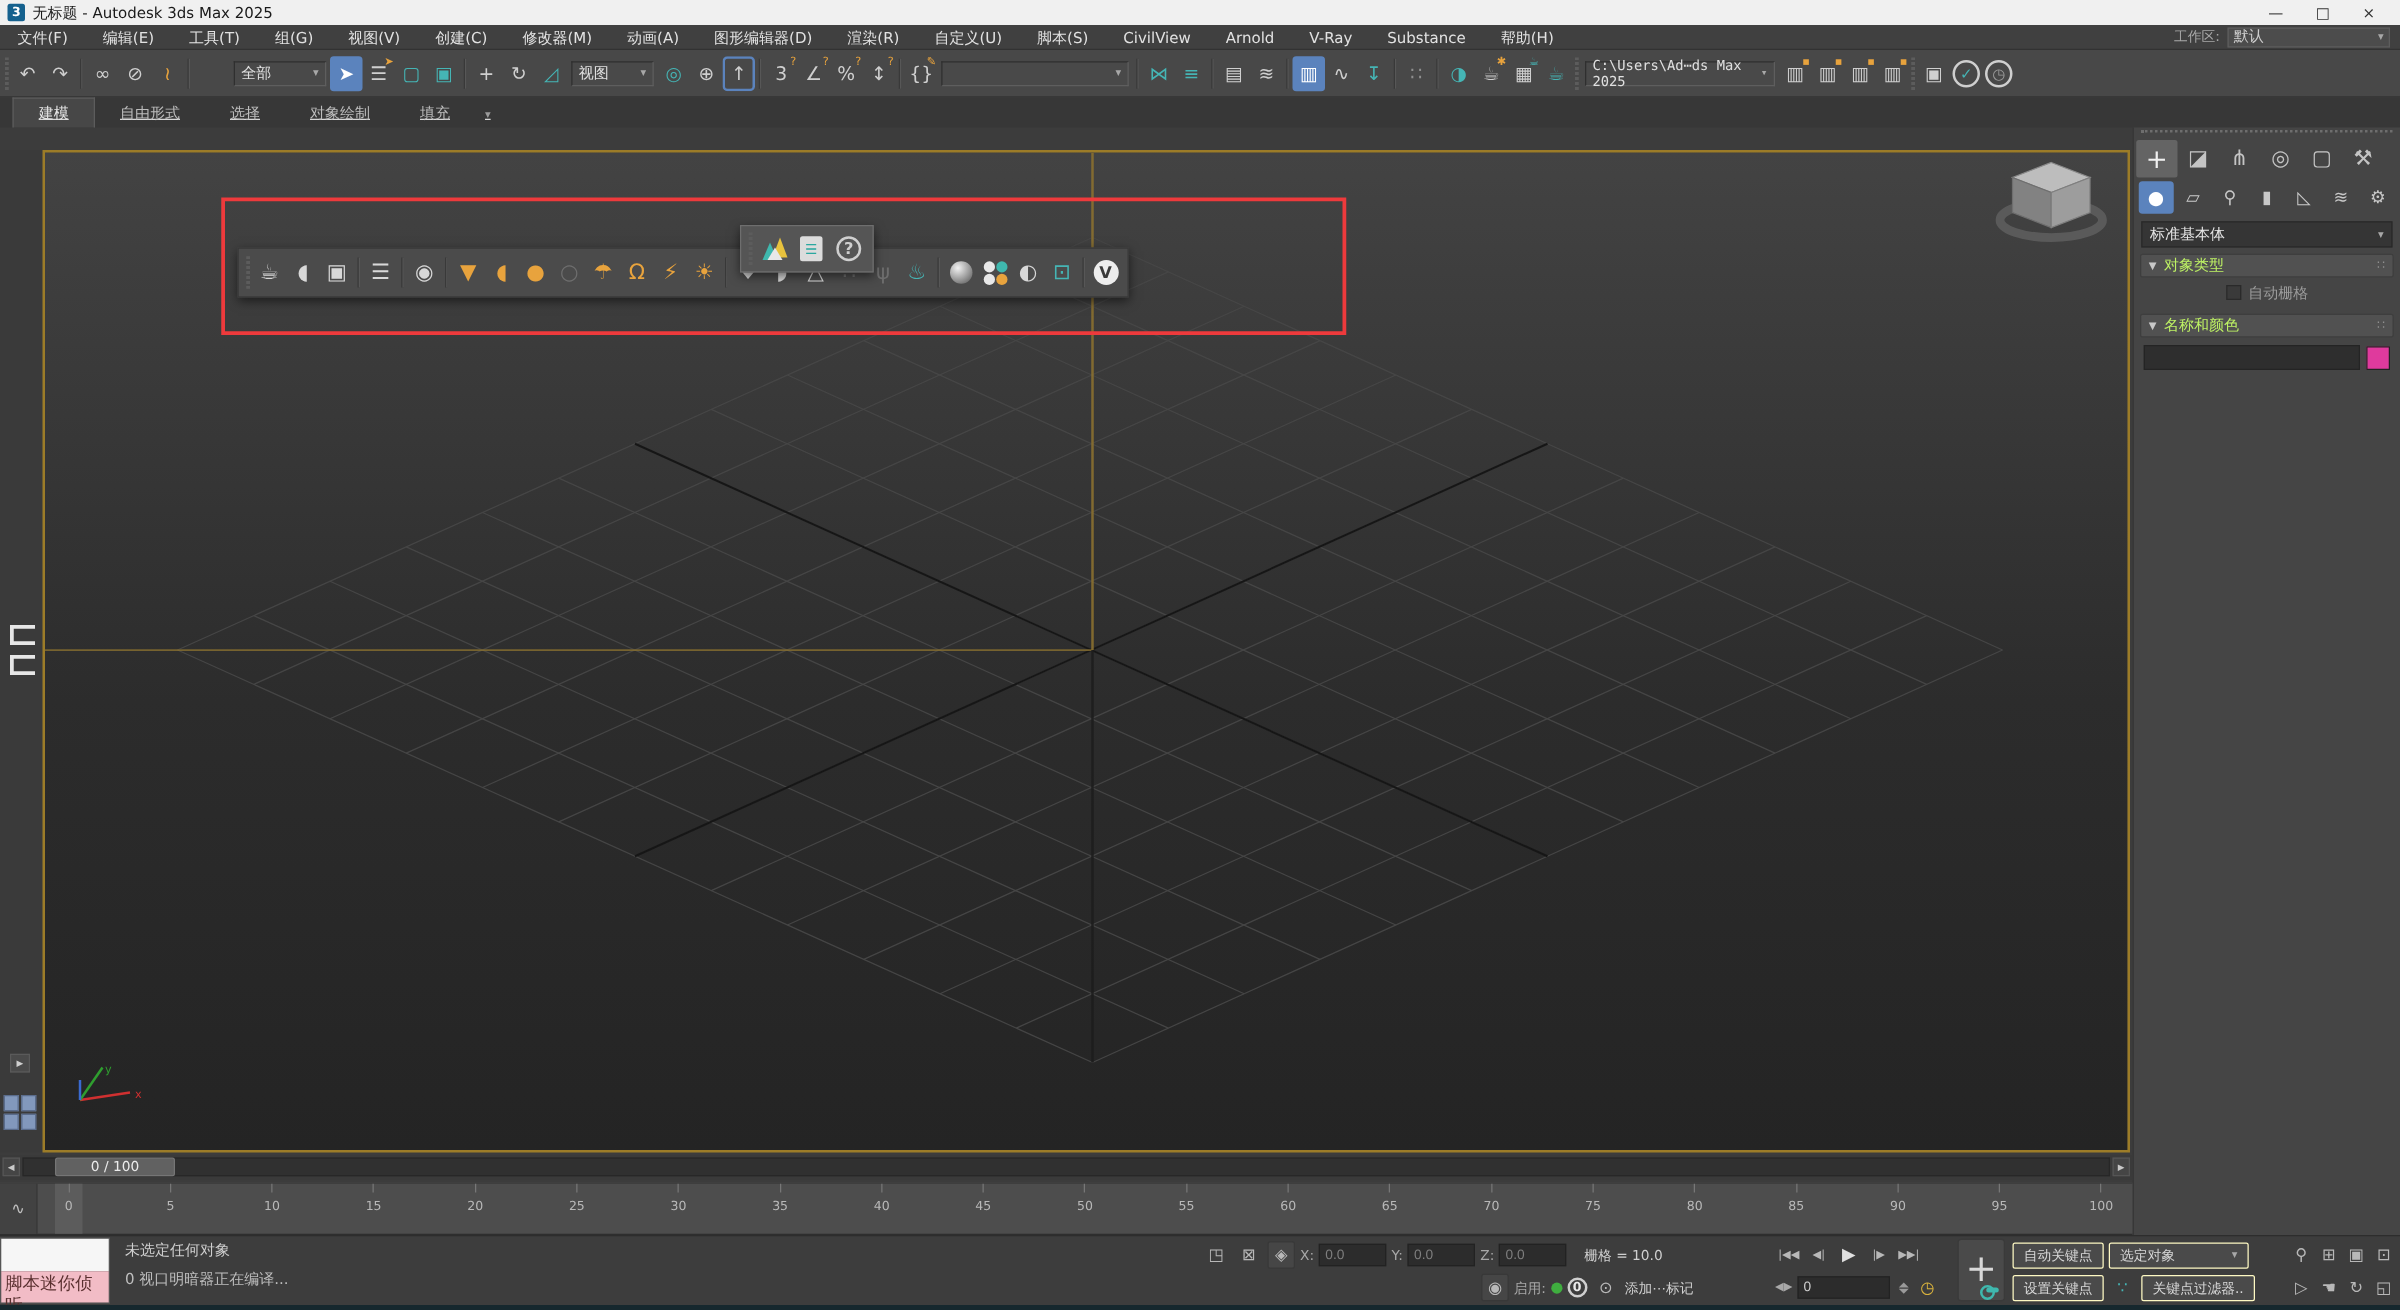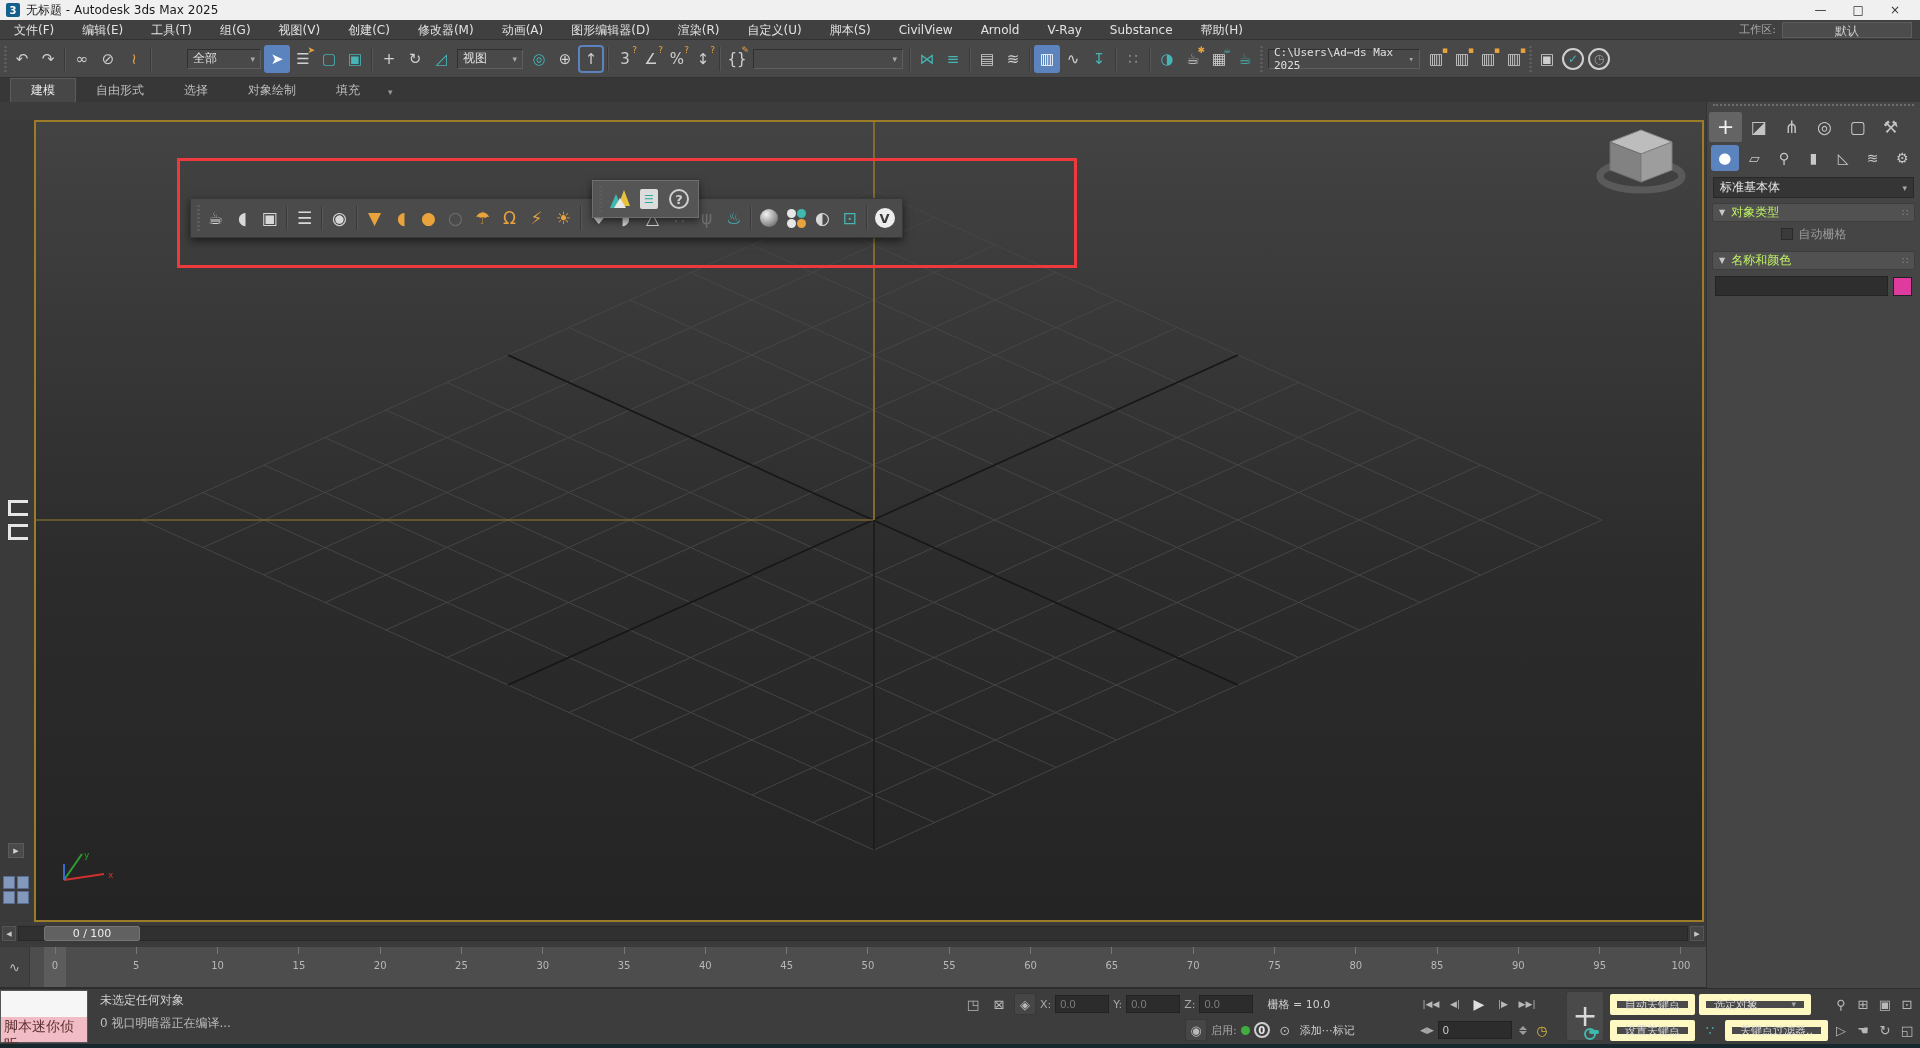--- a/index.html
+++ b/index.html
@@ -16,42 +16,42 @@
   #wintitle { font-size:12px; }
   #winctrls { margin-left:auto; display:flex; gap:26px; padding-right:14px; color:#333; font-size:12px; }
   #winctrls span { cursor:default; }
 
   
   #menubar { left:0; top:20px; width:1920px; height:20px; background:#404040; border-bottom:1px solid #323232;
     display:flex; align-items:center; }
   #menubar .mitem { padding:0 14px; color:#e2e2e2; line-height:20px; }
   #wsarea { margin-left:auto; display:flex; align-items:center; gap:6px; padding-right:8px; }
   #wscombo { width:130px; height:16px; background:#4c4c4c; border:1px solid #5d5d5d; display:flex;
-    align-items:center; padding:0 4px; color:#cfcfcf;flex-direction:column; }
+    align-items:center; padding:0 4px; color:#cfcfcf; }
   #wscombo .caret { margin-left:auto; font-size:9px; color:#a8a8a8; }
 
   
   #toolbar { left:0; top:40px; width:1920px; height:38px; background:#484848; border-bottom:1px solid #333;
     display:flex; align-items:center; padding:0 2px; }
   .ibtn { width:26px; height:28px; display:flex; align-items:center; justify-content:center;
     position:relative; border-radius:3px; color:#cfcfcf; font-size:15px; flex:none; }
   .ibtn .sub { position:absolute; right:1px; top:0px; font-size:9px; }
   .ibtn.hbg { background:#5b83bd; color:#fff; }
   .ibtn.hbd { box-shadow:inset 0 0 0 2px #5b83bd; border-radius:4px; }
   .ibtn.ring { border:2px solid currentColor; border-radius:50%; width:22px; height:22px; font-size:12px; margin:0 2px; }
   .sep { width:2px; height:24px; background:#393939; border-right:1px solid #575757; margin:0 3px; flex:none; }
   .grip { width:7px; height:26px; margin:0 2px; flex:none;
     background:repeating-linear-gradient(180deg,#5c5c5c 0 2px,transparent 2px 4px); width:3px; }
   .tfield { height:20px; background:#494949; border:1px solid #2f2f2f; border-bottom-color:#5e5e5e;
     border-right-color:#5e5e5e; display:flex; align-items:center; padding:0 5px; color:#e0e0e0; flex:none; margin:0 3px; }
   .tfield .caret { margin-left:auto; font-size:9px; color:#a8a8a8; padding-left:5px; }
   .tfield.mono { font-family:"DejaVu Sans Mono","Liberation Mono",monospace; font-size:11px; }
 
   
-  #ribbon { left:0; top:78px; width:1920px; height:24px; background:#373737; display:flex; align-items:flex-end; padding-left:10px; }
+  #ribbon { left:0; top:78px; width:1920px; height:24px; background:#373737; display:flex; align-items:flex-end; padding-left:10px;text-decoration:underline; }
   .rtab { padding:3px 20px; color:#bdbdbd; }
   .rtab.active { background:#474747; border:1px solid #5c5c5c; border-bottom:none; color:#e6e6e6; }
   #ribboncaret { color:#9a9a9a; font-size:9px; padding:0 8px 5px; }
   #subtabbar { left:0; top:102px; width:1706px; height:18px; background:#333333; }
   #subtab { position:absolute; left:6px; top:0; height:18px; padding:0 10px; background:#454545;
     border:1px solid #575757; border-top:none; color:#cfcfcf; font-size:11px; display:flex; align-items:center; }
 
   
   #leftstrip { left:0; top:120px; width:34px; height:802px; background:#3a3a3a; }
   .bracket { position:absolute; left:8px; width:20px; height:16px; border:3px solid #e6e6e6; border-right:none; }
@@ -140,21 +140,21 @@
   #listener .lw { height:26px; background:#f6f6f6; }
   #listener .lp { height:25px; background:#f2bcc6; color:#5a3030; font-size:14px; padding:1px 3px; }
   #prompts { position:absolute; left:100px; top:3px; display:flex; flex-direction:column; gap:6px; color:#cfcfcf; }
   .sbrow { position:absolute; height:26px; display:flex; align-items:center; gap:4px; }
   .sbtn { min-width:22px; height:22px; display:flex; align-items:center; justify-content:center; color:#b8b8b8;
     font-size:13px; border-radius:2px; }
   .sbtn.box { background:#464646; border:1px solid #383838; }
   .sfield { height:18px; background:#2c2c2c; border:1px solid #222; color:#7e7e7e; display:flex;
     align-items:center; padding:0 4px; font-size:11px; }
   .slabel { color:#a8a8a8; font-size:11px; }
-  .sbbtn { height:21px; padding:0 8px; background:#4a4a4a; border:7px solid #fef9c3; border-radius:2px;
+  .sbbtn { height:21px; padding:0 8px; background:#4a4a4a; border:1px solid #fef9c3; border-radius:2px;
     color:#d8d8d8; font-size:11px; display:flex; align-items:center;text-align:right; }
   #keybtn { position:absolute; left:1566px; top:991px; width:38px; height:50px; background:#4a4a4a;
     border:1px solid #3a3a3a; border-radius:3px; display:flex; align-items:center; justify-content:center; }
   #keybtn .plus { font-size:30px; color:#d8d8d8; line-height:1; }
   #keybtn .key { position:absolute; right:4px; bottom:6px; width:10px; height:4px; background:#3fb8ae; border-radius:2px; }
   #keybtn .key::before { content:""; position:absolute; left:-5px; top:-2px; width:8px; height:8px;
     border:2px solid #3fb8ae; border-radius:50%; }
   .spin { display:flex; flex-direction:column; justify-content:center; gap:1px; margin-left:3px; }
   .spin i { width:0; height:0; border-left:4px solid transparent; border-right:4px solid transparent; }
   .spin .up { border-bottom:4px solid #9a9a9a; }

